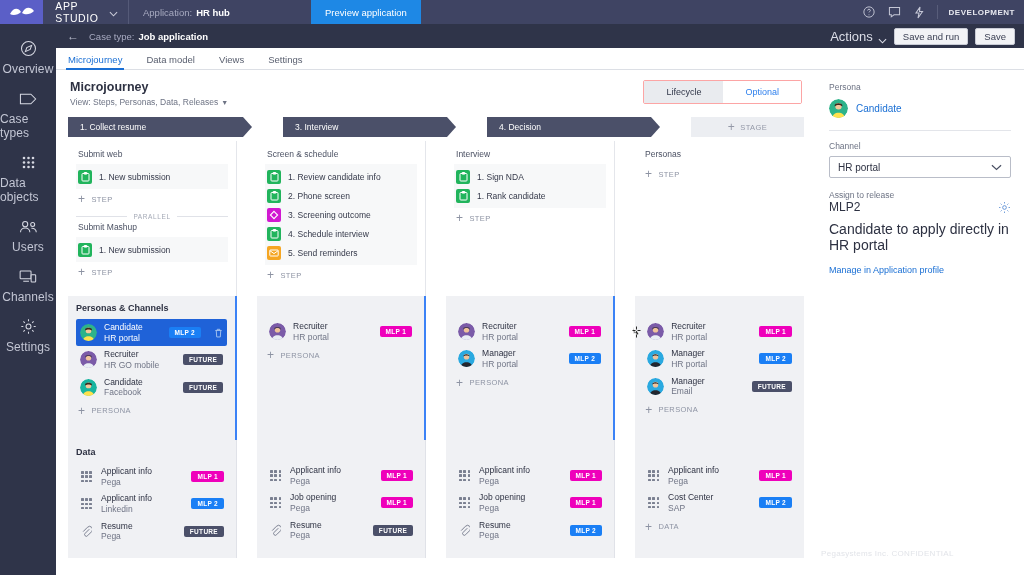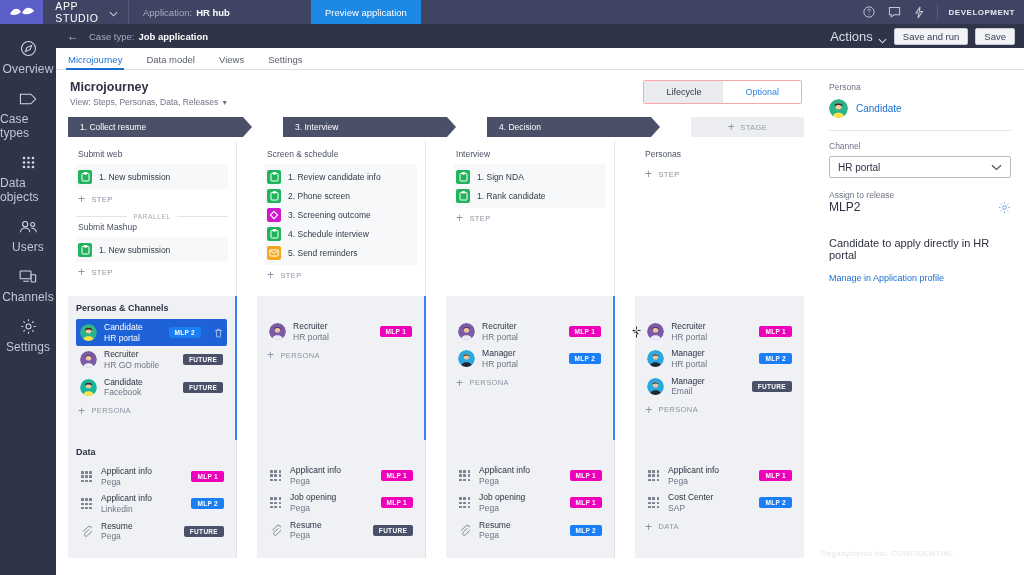--- a/index.html
+++ b/index.html
@@ -227,21 +227,21 @@
     margin-top: 5px; height: 22px; border: 1px solid #b9bdc8; border-radius: 2px;
     display: flex; align-items: center; padding: 0 8px; font-size: 10px; color: #2d3142;
     cursor: pointer; background: #fff;
   }
   .rp-select .caret { margin-left: auto; color: #4a5063; }
   .rp-release {
     display: flex; align-items: center; 
   }
   .rp-release-val { font-size: 12px; color: #2d3142; }
   .gear { margin-left: auto; color: #5b8fd4; cursor: pointer; display: flex; }
-  .rp-desc { font-size: 11px; color: #2d3142; margin-top: 23px; }
+  .rp-desc { font-size: 14px; color: #2d3142; margin-top: 7px; }
   .rp-link { font-size: 9px; color: #1a6fd4; margin-top: 12px; cursor: pointer; }
 
   .watermark {
     position: absolute; left: 821px; top: 549px; font-size: 8px;
     color: #e2e4e9; letter-spacing: .3px; pointer-events: none;
   }
 
   .cursor { position: absolute; left: 629px; top: 326px; pointer-events: none; }
 </style>
 </head>

